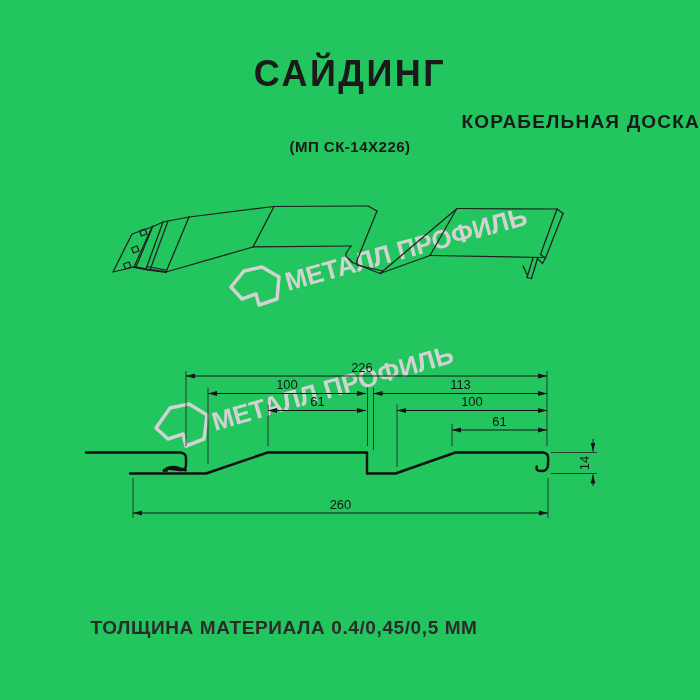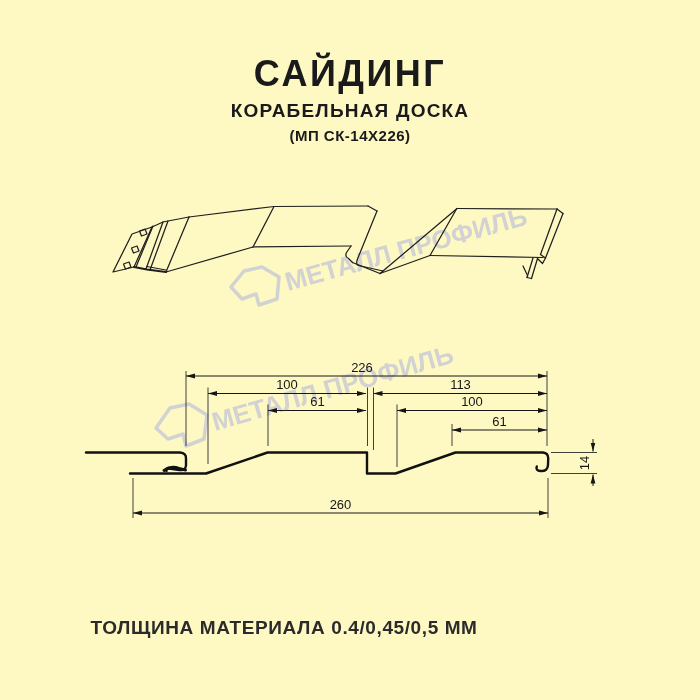--- a/index.html
+++ b/index.html
@@ -1,21 +1,21 @@
 <!DOCTYPE html>
 <html><head>
 <meta charset="utf-8">
 <style>
   html,body{margin:0;padding:0;}
   body{width:700px;height:700px;background:#ffffff;overflow:hidden;
        font-family:"Liberation Sans",sans-serif;}
-  .page{position:relative;width:700px;height:700px;background:#fef9c3;}
+  .page{position:relative;width:700px;height:700px;background:#22c55e;}
   .titleblock{position:absolute;left:0;top:56px;width:700px;text-align:center;color:#1a1a1a;}
   .t-main{font-size:36px;font-weight:bold;letter-spacing:2.5px;line-height:1;}
-  .t-sub{margin-top:9px;font-size:19px;font-weight:bold;letter-spacing:1.2px;line-height:1;}
+  .t-sub{margin-top:20px;font-size:19px;font-weight:bold;letter-spacing:1.2px;line-height:1;text-align:right;}
   .t-model{margin-top:8px;font-size:15px;font-weight:600;letter-spacing:.5px;line-height:1;}
   .scene{position:absolute;left:0;top:0;}
   .footer{position:absolute;left:0;top:617px;width:568px;text-align:center;
           font-size:19px;font-weight:600;letter-spacing:.6px;color:#2b2b2b;}
   .dimtext{font-size:13px;fill:#161616;text-anchor:middle;font-family:"Liberation Sans",sans-serif;}
   .wmtext{font-size:26px;font-weight:bold;font-family:"Liberation Sans",sans-serif;}
 </style>
 </head>
 <body>
 

